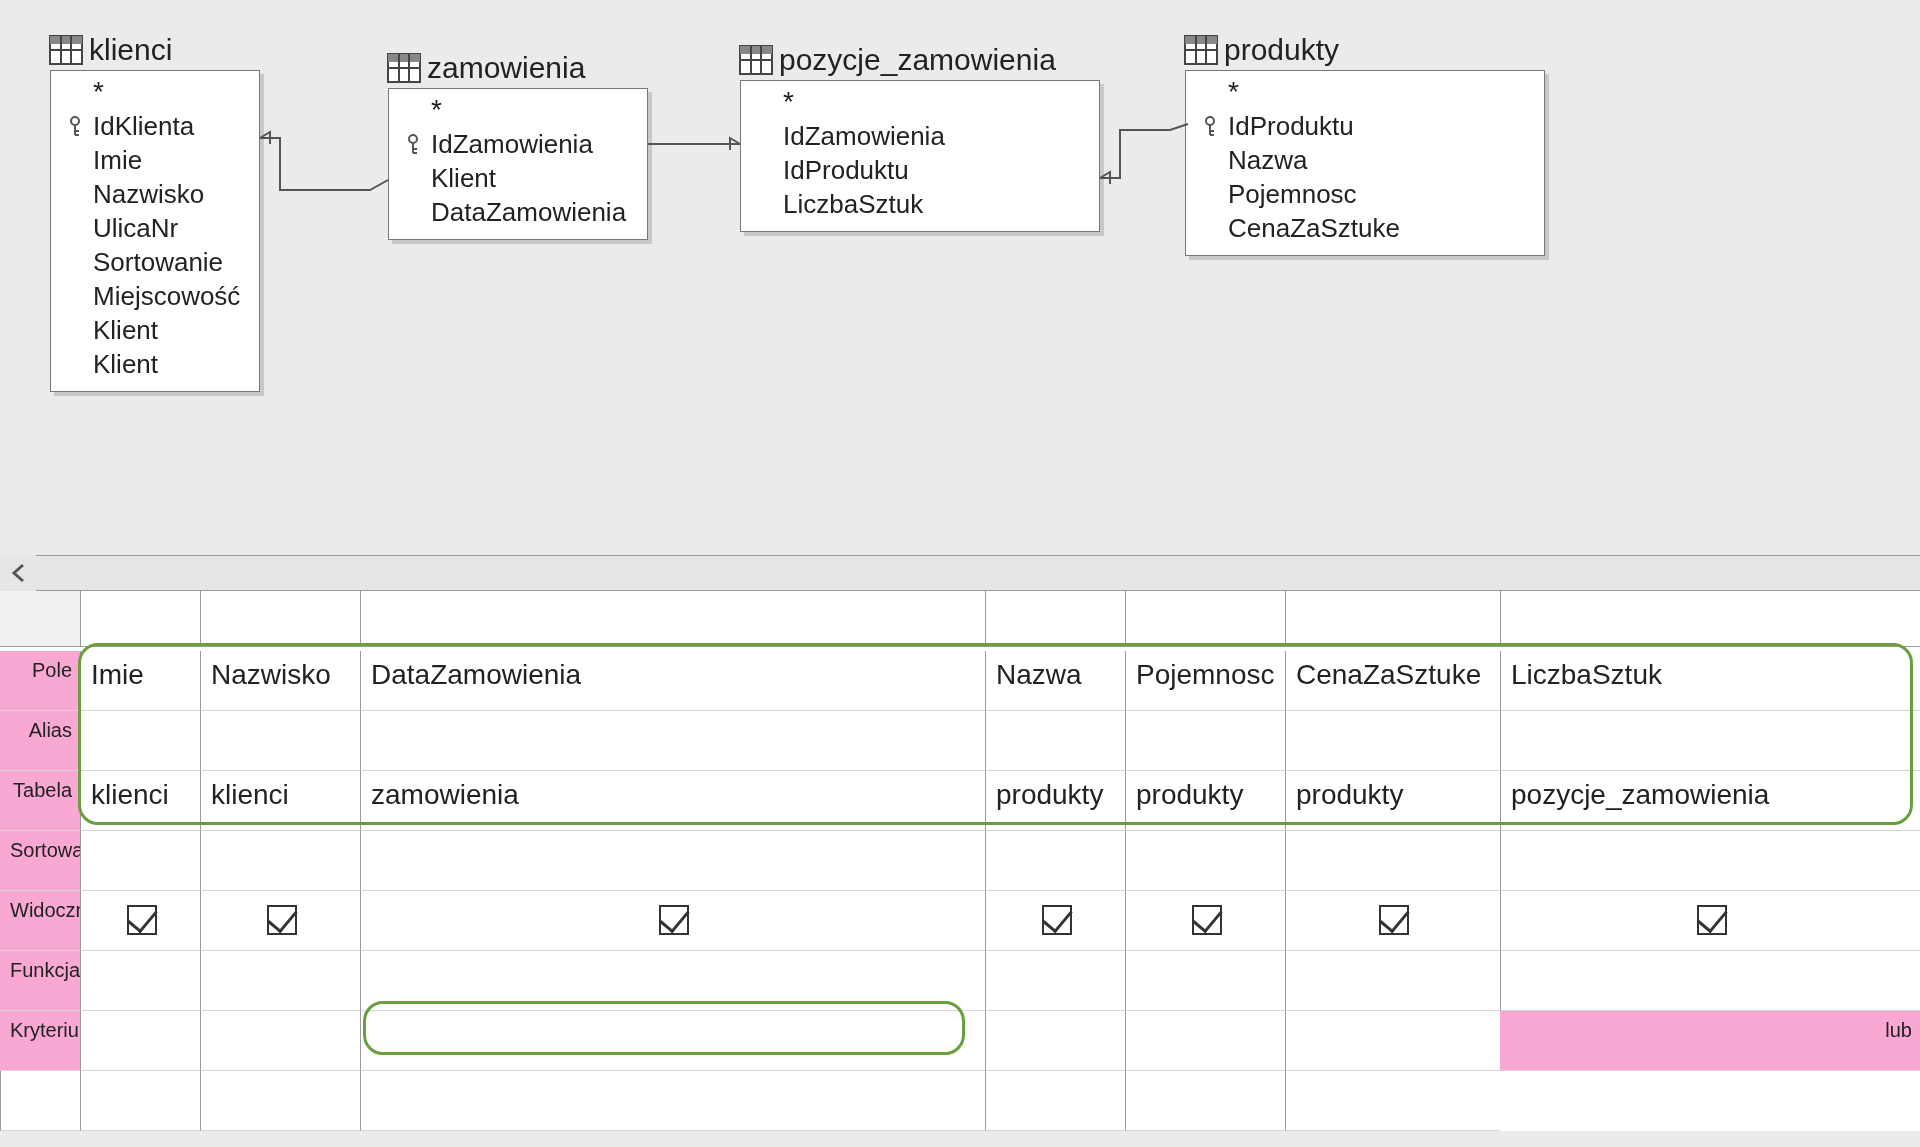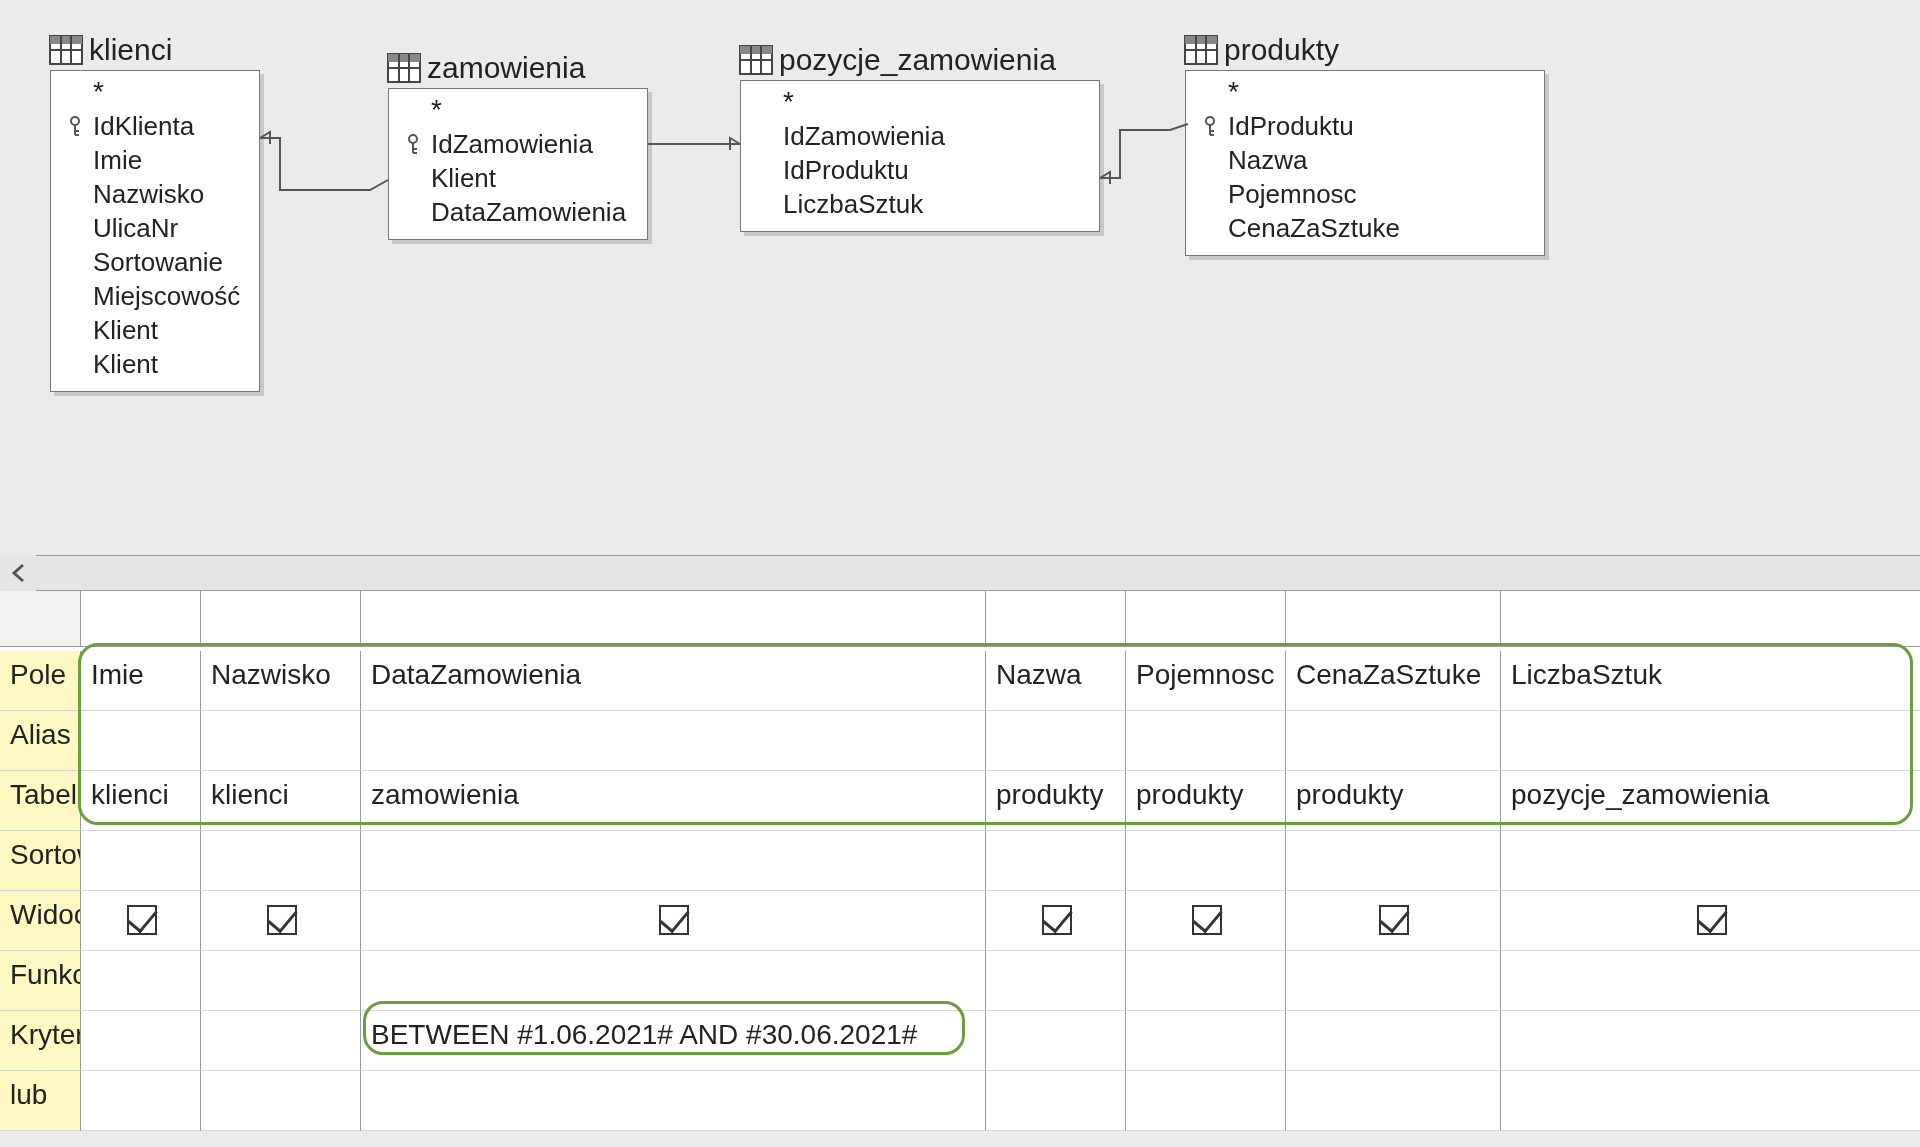--- a/index.html
+++ b/index.html
@@ -87,23 +87,24 @@
   .cell {
     border-left:1px solid #9a9a9a;
     border-bottom:1px solid #d6d6d6;
     padding: 8px 8px 0 10px;
     font-size: 28px;
     background:#fff;
     overflow:hidden;
     white-space:nowrap;
   }
   .rowhdr {
-    background:#fef9c3;
+    background:#f9a8d4;
     border-left:none;
-    font-size:28px;
+    font-size:20px;
+    text-align:right;
   }
   .chkcell { text-align:center; padding-top:14px; }
   .chk {
     display:inline-block;
     width:30px; height:30px;
     border:2px solid #333;
     position:relative;
   }
   .chk.on::after{
     content:"";
@@ -383,21 +384,20 @@
   <div class="cell"></div>
   <div class="cell"></div>
   <div class="cell"></div>
   <div class="cell"></div>
   <div class="cell"></div>
   <div class="cell"></div>
 
   <div class="cell rowhdr">Kryterium</div>
   <div class="cell"></div>
   <div class="cell"></div>
-  <div class="cell">BETWEEN #1.06.2021# AND #30.06.2021#</div>
   <div class="cell"></div>
   <div class="cell"></div>
   <div class="cell"></div>
   <div class="cell"></div>
 
   <div class="cell rowhdr">lub</div>
   <div class="cell"></div>
   <div class="cell"></div>
   <div class="cell"></div>
   <div class="cell"></div>

